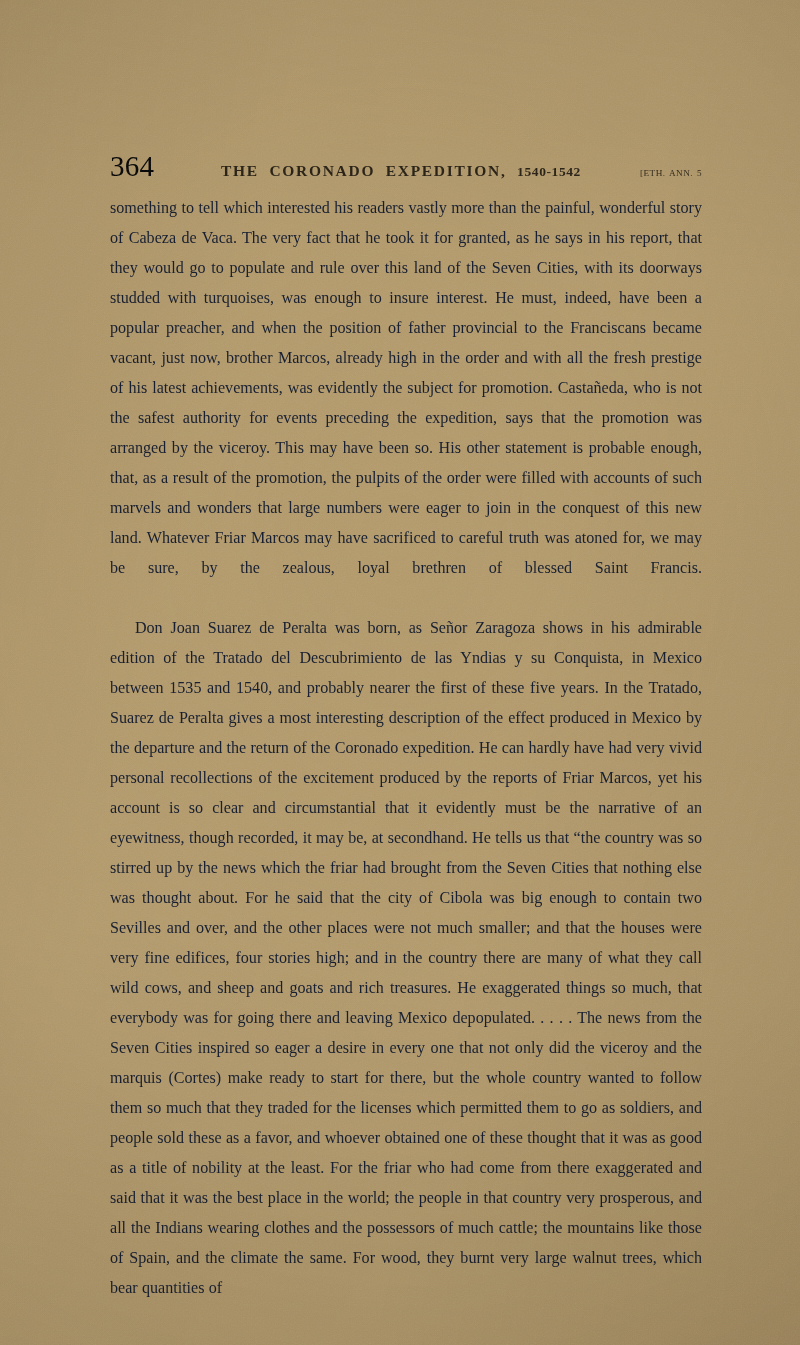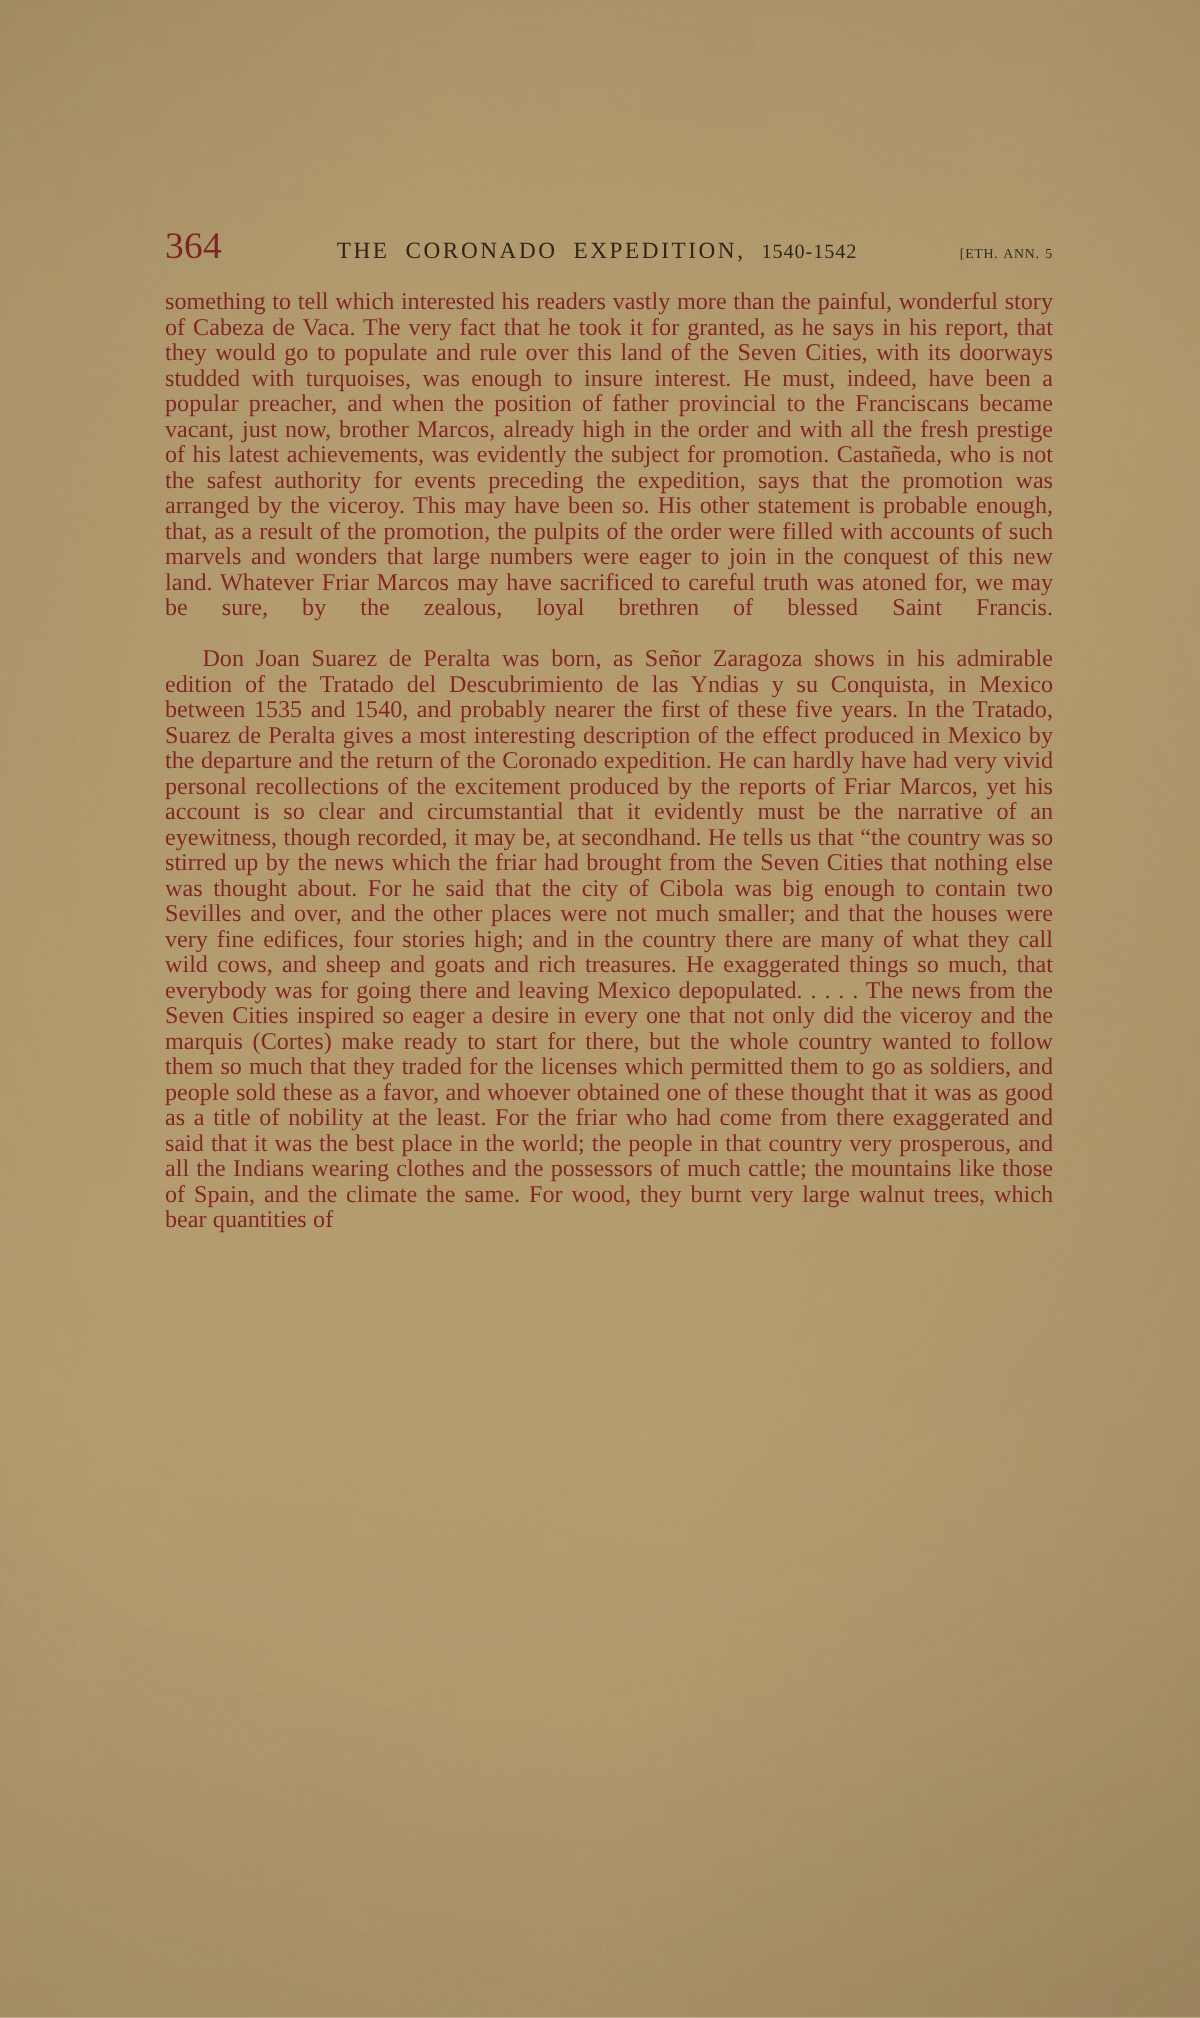--- a/index.html
+++ b/index.html
@@ -47,33 +47,34 @@
     position: absolute;
     left: 110px;
     top: 152px;
     width: 592px;
     height: 28px;
     display: flex;
     align-items: baseline;
     white-space: nowrap;
   }
   .folio {
-    font-size: 25px;
+    font-size: 29px;
     line-height: 1;
     letter-spacing: 0.2px;
-    color: #7f1d1d;
+    color: #000000;
   }
   .head-title {
     flex: 1 1 auto;
     text-align: center;
     font-size: 15.5px;
     letter-spacing: 1.7px;
     word-spacing: 5px;
     color: #241c10;
     padding-left: 14px;
+    font-weight: bold;
   }
   .head-title .years {
     font-size: 13.5px;
     letter-spacing: 0.6px;
     word-spacing: 0;
   }
   .head-note {
     font-size: 9.2px;
     letter-spacing: 0.5px;
     word-spacing: 1px;
@@ -84,25 +85,25 @@
   
   .textblock {
     position: absolute;
     left: 110px;
     top: 193px;
     width: 592px;
   }
   p.para {
     margin: 0;
     font-size: 16.1px;
-    line-height: 17px;
+    line-height: 30px;
     text-align: justify;
     text-justify: inter-word;
     text-indent: 1.55em;
-    color: #7f1d1d;
+    color: #0f172a;
     word-spacing: 0.2px;
     -webkit-font-smoothing: antialiased;
   }
   p.para.first {
     text-indent: 0;
   }
   
   p.para:after {
     content: "";
     display: inline-block;

